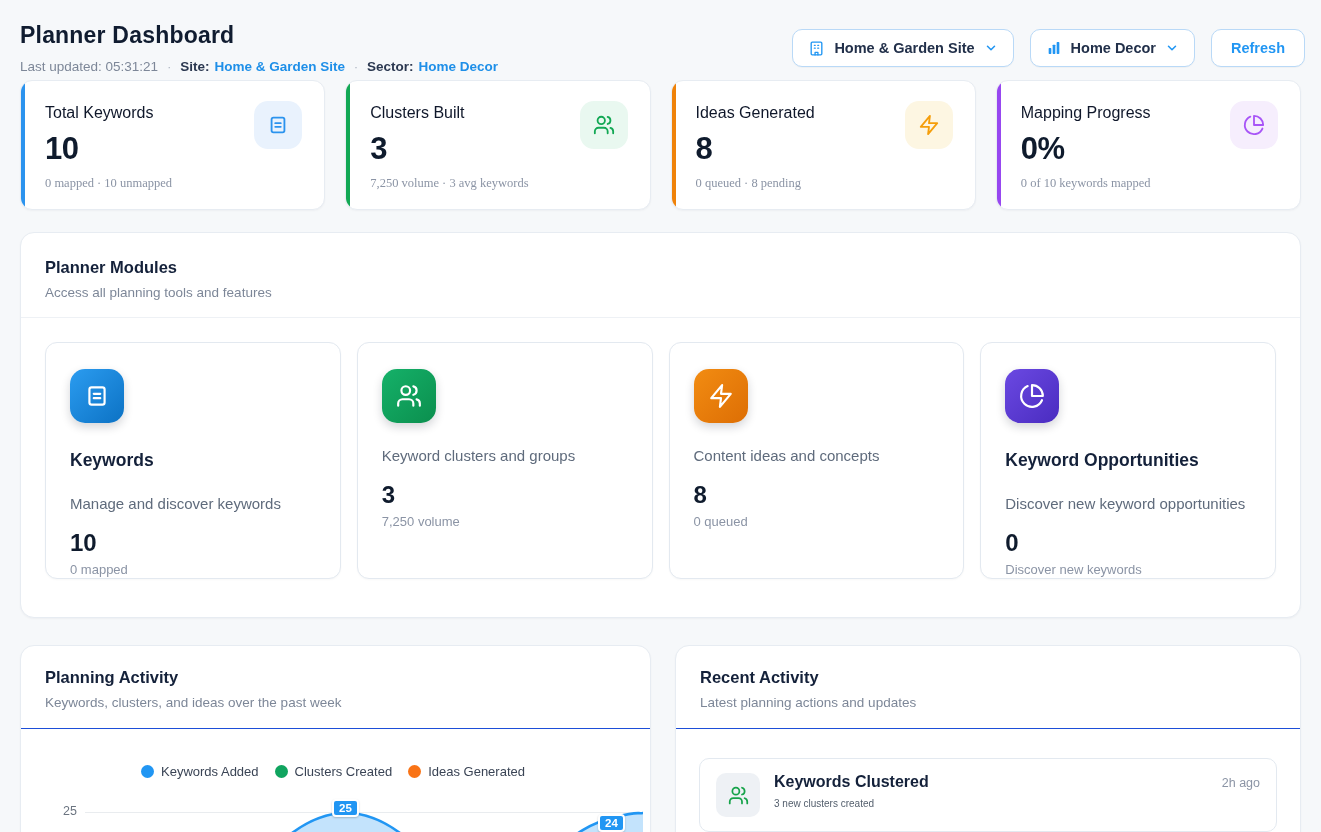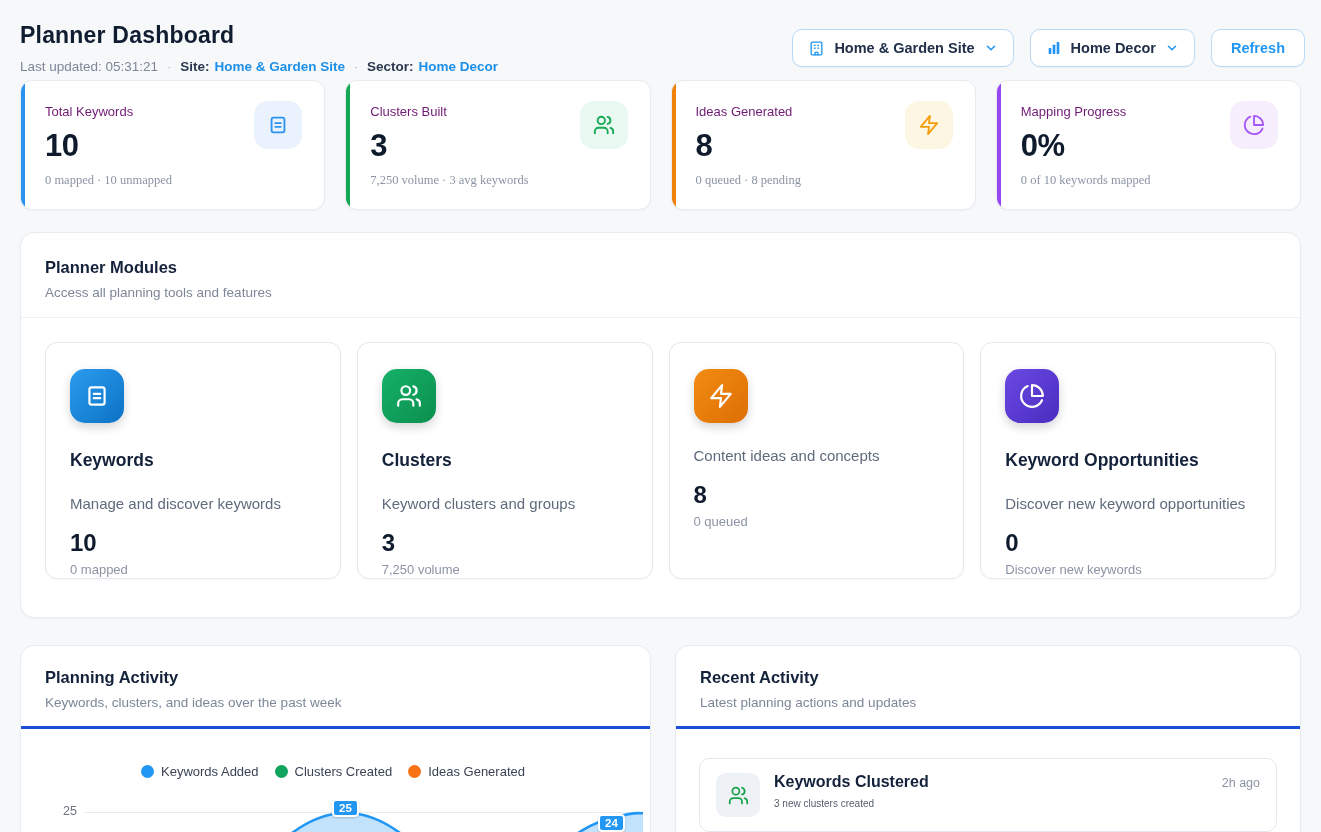--- a/index.html
+++ b/index.html
@@ -41,21 +41,21 @@
   .stat-card {
     position:relative; background:#fff; border:1px solid #e7ecf2;
     border-radius:12px; padding:23px 24px; overflow:hidden;
     box-shadow:0 1px 2px rgba(16,24,40,.04);
   }
   .stat-card::before { content:""; position:absolute; left:0; top:0; bottom:0; width:4px; }
   .stat-card.blue::before   { background:#2b93ee; }
   .stat-card.green::before  { background:#12a854; }
   .stat-card.orange::before { background:#ef8209; }
   .stat-card.purple::before { background:#9747f0; }
-  .stat-label { font-size:13px; color:#701a75; }
+  .stat-label { font-size:16px; color:#0f172a; }
   .stat-value { font-size:31px; font-weight:800; color:#0f1b2d; margin-top:9px; letter-spacing:-.5px; }
   .stat-sub { font-size:12.5px; color:#8b94a5; margin-top:9px;font-family:Liberation Serif, serif; }
   .stat-chip {
     position:absolute; right:22px; top:20px; width:48px; height:48px;
     border-radius:14px; display:flex; align-items:center; justify-content:center;
   }
   .chip-blue   { background:#e9f2fd; color:#2b93ee; }
   .chip-green  { background:#e9f8f0; color:#12a854; }
   .chip-yellow { background:#fdf6e2; color:#f59e0b; }
   .chip-purple { background:#f6eefd; color:#a855f7; }
@@ -86,21 +86,21 @@
   .mi-orange { background:linear-gradient(135deg,#f28c12,#dd6e04); }
   .mi-indigo { background:linear-gradient(135deg,#6b49e2,#4a2cc0); }
   .module-title { font-size:17.5px; font-weight:800; color:#14213a; margin-top:27px; }
   .module-desc { font-size:15px; color:#5f6b7c; margin-top:24px; }
   .module-value { font-size:24px; font-weight:800; color:#0f1b2d; margin-top:17px; }
   .module-sub { font-size:13px; color:#8b94a5; margin-top:5px; }
 
   
   .activity-card { left:20px; top:645px; width:631px; height:260px; }
   .recent-card { left:675px; top:645px; width:626px; height:260px; }
-  .bottom-head { padding:22px 24px 0; height:83px; border-bottom:3px solid #1d4ed8; }
+  .bottom-head { padding:22px 24px 0; height:83px; border-bottom:1px solid #1d4ed8; }
 
   .legend { position:absolute; left:120px; top:118px; display:flex; gap:16px; align-items:center; }
   .legend-item { display:flex; align-items:center; gap:7px; font-size:13px; color:#3a4455; }
   .legend-dot { width:13px; height:13px; border-radius:50%; }
   .ld-blue { background:#2196f3; } .ld-green { background:#10a45f; } .ld-orange { background:#f97316; }
 
   .y-tick { position:absolute; left:42px; top:158px; font-size:12.5px; color:#6b7480; }
   .gridline { position:absolute; left:64px; top:166px; width:558px; height:1px; background:#e9ecef; }
   .chart-svg { position:absolute; left:64px; top:130px; }
   .point-badge {
@@ -264,21 +264,20 @@
       <div class="module-desc">Manage and discover keywords</div>
       <div class="module-value">10</div>
       <div class="module-sub">0 mapped</div>
     </div>
     <div class="module-card">
       <div class="module-icon mi-green">
         <svg width="26" height="26">
             <use href="#i-users"></use>
           </svg>
       </div>
-      <div class="module-title">Clusters</div>
       <div class="module-desc">Keyword clusters and groups</div>
       <div class="module-value">3</div>
       <div class="module-sub">7,250 volume</div>
     </div>
     <div class="module-card">
       <div class="module-icon mi-orange">
         <svg width="26" height="26">
             <use href="#i-zap"></use>
           </svg>
       </div>

